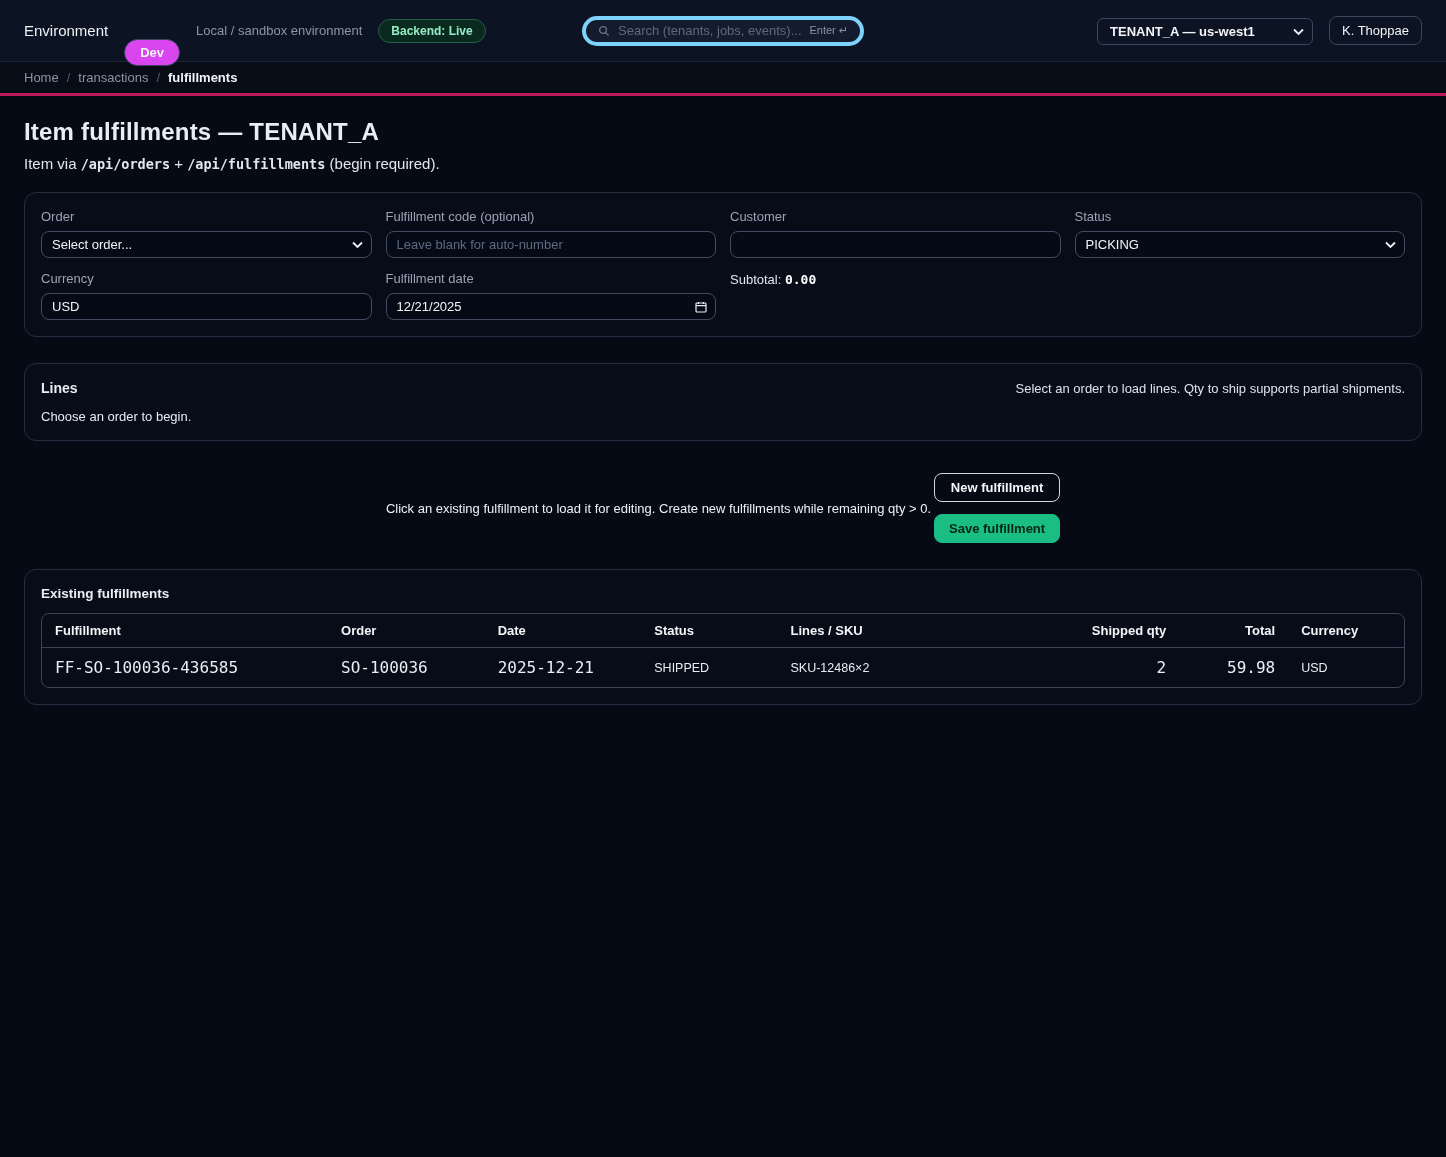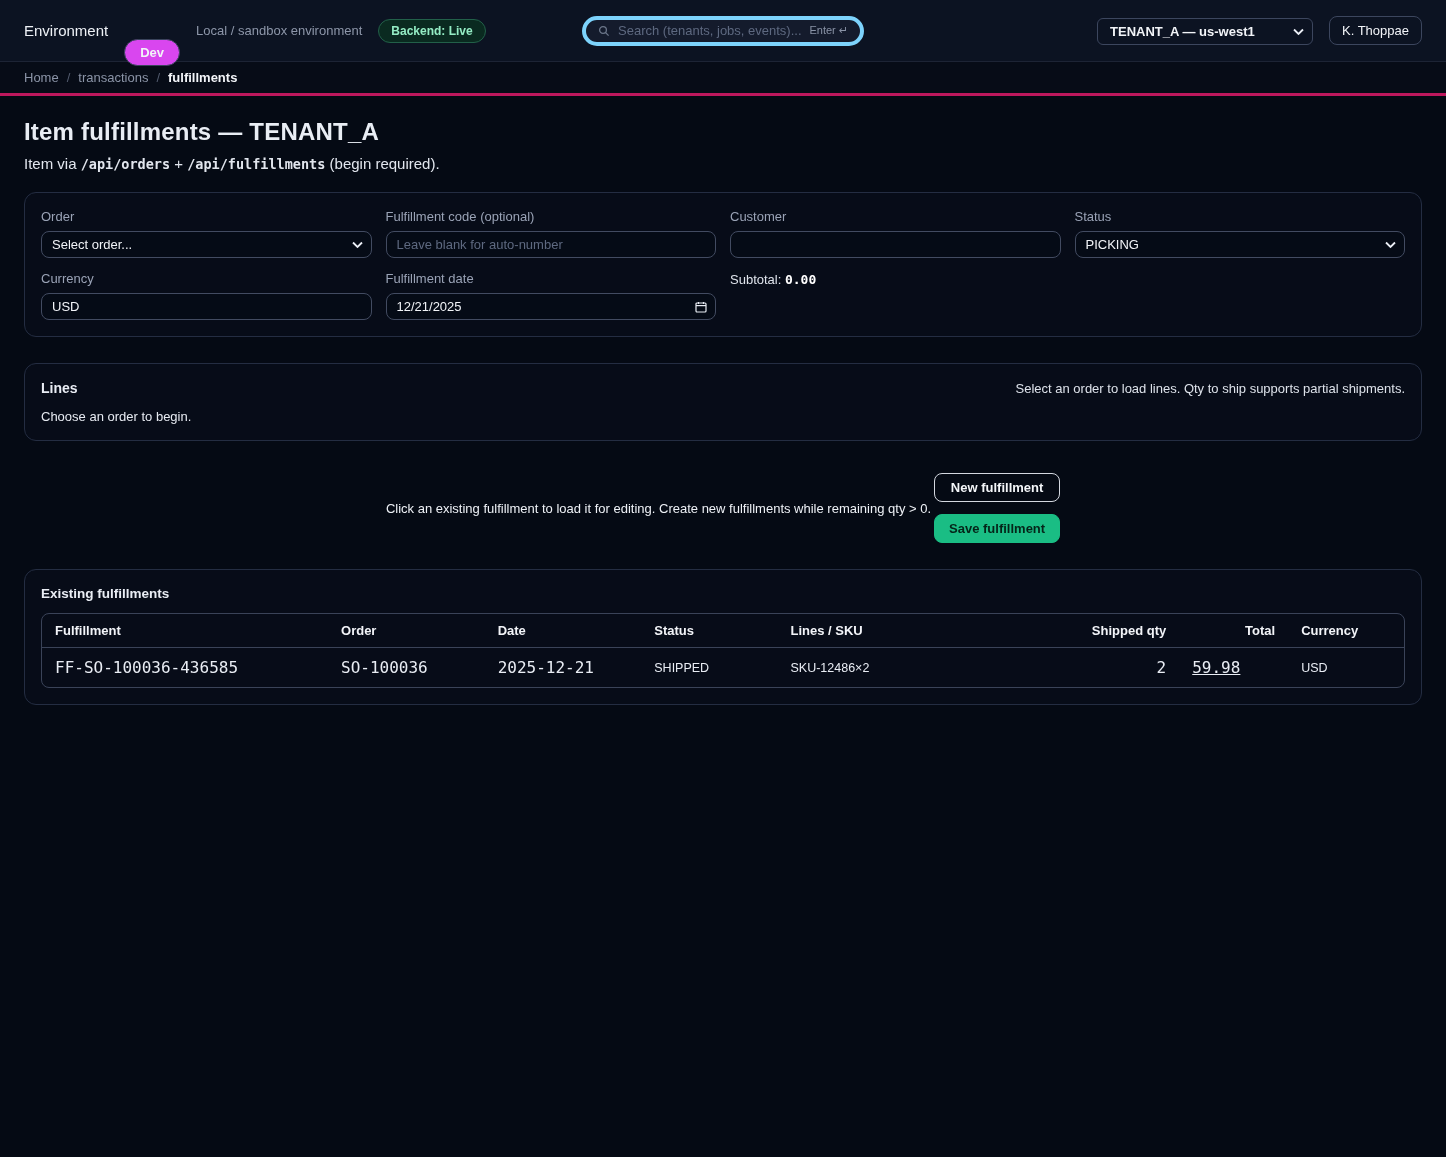--- a/index.html
+++ b/index.html
@@ -284,21 +284,21 @@
             </tr>
         </thead>
         <tbody data-name="fulfillments-tbody">
             <tr data-name="table-row">
               <td data-name="table-cell" class="mono" style="text-align: left;">FF-SO-100036-436585</td>
               <td data-name="table-cell" class="mono" style="text-align: left;">SO-100036</td>
               <td data-name="table-cell" class="mono" style="text-align: left;">2025-12-21</td>
               <td data-name="table-cell" style="text-align: left;">SHIPPED</td>
               <td data-name="table-cell" style="text-align: left;">SKU-12486×2</td>
               <td data-name="table-cell" class="mono" style="text-align: right;">2</td>
-              <td data-name="table-cell" class="mono" style=" text-decoration: underline;">59.98</td>
+              <td data-name="table-cell" class="mono" style="text-align: right;">59.98</td>
               <td data-name="table-cell" style="text-align: left;">USD</td>
             </tr>
           </tbody>
       </table>
     </div>
   </section>
 
 </main>
 
 </body></html>

